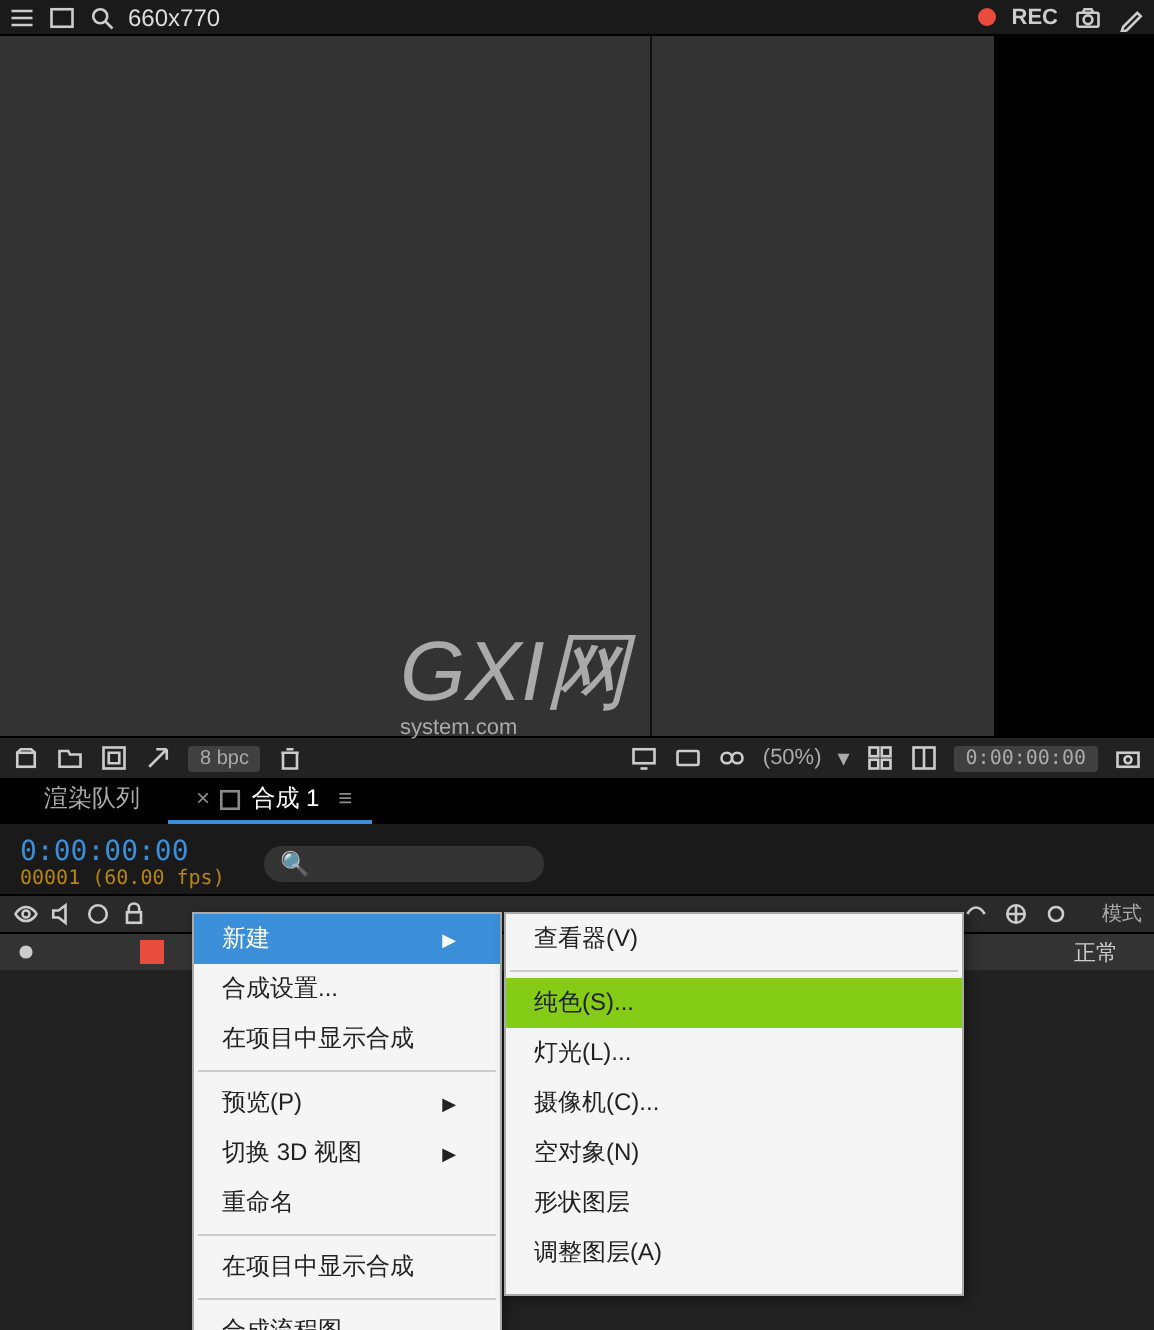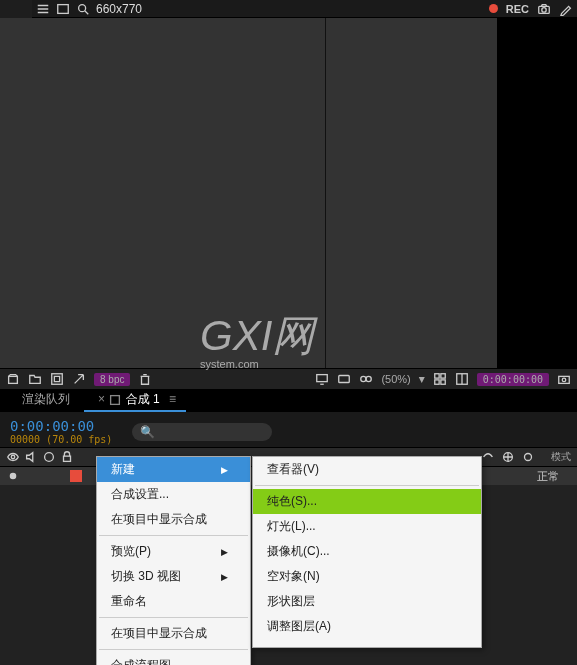--- a/index.html
+++ b/index.html
@@ -1,32 +1,32 @@
 <!DOCTYPE html>
 <html><head>
 <meta charset="utf-8">
 <style>
 * { margin: 0; padding: 0; box-sizing: border-box; font-family: "Microsoft YaHei", sans-serif; }
 body { background: #1e1e1e; width: 577px; height: 665px; overflow: hidden; position: relative; color: #ccc; font-size: 12px; }
-.topbar { height: 18px; background: #1a1a1a; display: flex; align-items: center; padding: 0 4px; gap: 8px; border-bottom: 1px solid #000; margin-left: 32px; }
+.topbar { height: 18px; background: #1a1a1a; display: flex; align-items: center; padding: 0 4px; gap: 8px; border-bottom: 1px solid #000; }
 .topbar .left { display: flex; align-items: center; gap: 6px; }
 .topbar .right { margin-left: auto; display: flex; align-items: center; gap: 8px; }
 .icon { display: inline-flex; align-items: center; justify-content: center; width: 14px; height: 14px; }
 .icon svg { width: 100%; height: 100%; stroke: #ccc; fill: none; stroke-width: 1.5; }
 .rec-dot { width: 9px; height: 9px; background: #e74c3c; border-radius: 50%; display: inline-block; }
 .rec-text { color: #ccc; font-size: 11px; font-weight: bold; }
 .viewer { height: 350px; background: #262626; display: flex; position: relative; }
 .viewer .panel-l { flex: 0 0 326px; background: #333; border-right: 1px solid #111; }
 .viewer .panel-r { flex: 1; background: #333; }
 .viewer .dark-strip { background: #000; position: absolute; right: 0; top: 0; width: 80px; height: 100%; }
 .watermark { position: absolute; left: 200px; top: 290px; color: #ddd; font-family: Georgia, serif; font-size: 42px; font-style: italic; pointer-events: none; opacity: 0.7; }
 .watermark .sub { font-size: 11px; font-style: normal; display: block; margin-top: -6px; }
 .footerbar { height: 22px; background: #222; display: flex; align-items: center; padding: 0 6px; gap: 8px; border-top: 1px solid #000; border-bottom: 1px solid #000; }
 .footerbar .sep { flex: 1; }
-.footerbar .box { background: #701a75; padding: 1px 6px; border-radius: 2px; font-size: 10px; color: #aaa; }
+.footerbar .box { background: #404040; padding: 1px 6px; border-radius: 2px; font-size: 10px; color: #aaa; }
 .footerbar .zoom { color: #aaa; font-size: 11px; }
 .tabbar { height: 22px; background: #000000; display: flex; align-items: flex-end; padding: 0 12px; gap: 4px; border-bottom: 1px solid #000; }
 .tab { padding: 3px 10px; font-size: 12px; color: #aaa; cursor: pointer; position: relative; }
 .tab.active { color: #fff; }
 .tab.active::after { content: ""; position: absolute; bottom: -1px; left: 0; right: 0; height: 2px; background: #3a8fd8; }
 .tab .x { margin-left: 4px; color: #888; }
 .timeline-head { background: #1a1a1a; padding: 6px 10px 2px; display: flex; align-items: center; gap: 20px; }
 .timecode { color: #3a8fd8; font-size: 14px; font-family: monospace; }
 .frame-info { color: #b8860b; font-size: 10px; font-family: monospace; }
 .search-box { background: #333; border-radius: 10px; padding: 2px 8px; display: flex; align-items: center; gap: 4px; flex: 0 0 140px; }
@@ -182,21 +182,21 @@
         </svg>
       </span>
     <span>合成 1</span>
     <span style="margin-left:6px;color:#888">≡</span>
   </div>
 </div>
 
 <div class="timeline-head">
   <div>
     <div class="timecode">0:00:00:00</div>
-    <div class="frame-info">00000 (70.00 fps)</div>
+    <div class="frame-info">00001 (60.00 fps)</div>
   </div>
   <div class="search-box">
     <span style="color:#888">🔍</span>
     <input type="text" placeholder="" style="">
   </div>
 </div>
 
 <div class="layer-head">
   <span class="icon si">
       <svg viewBox="0 0 16 16">

